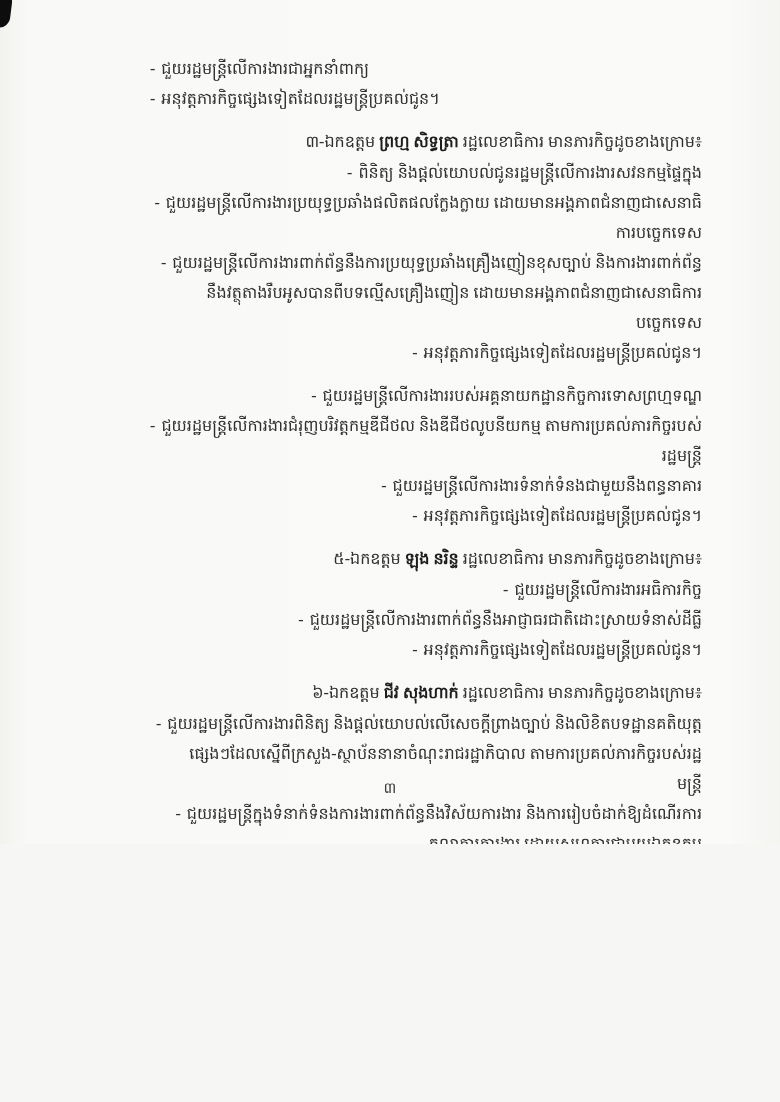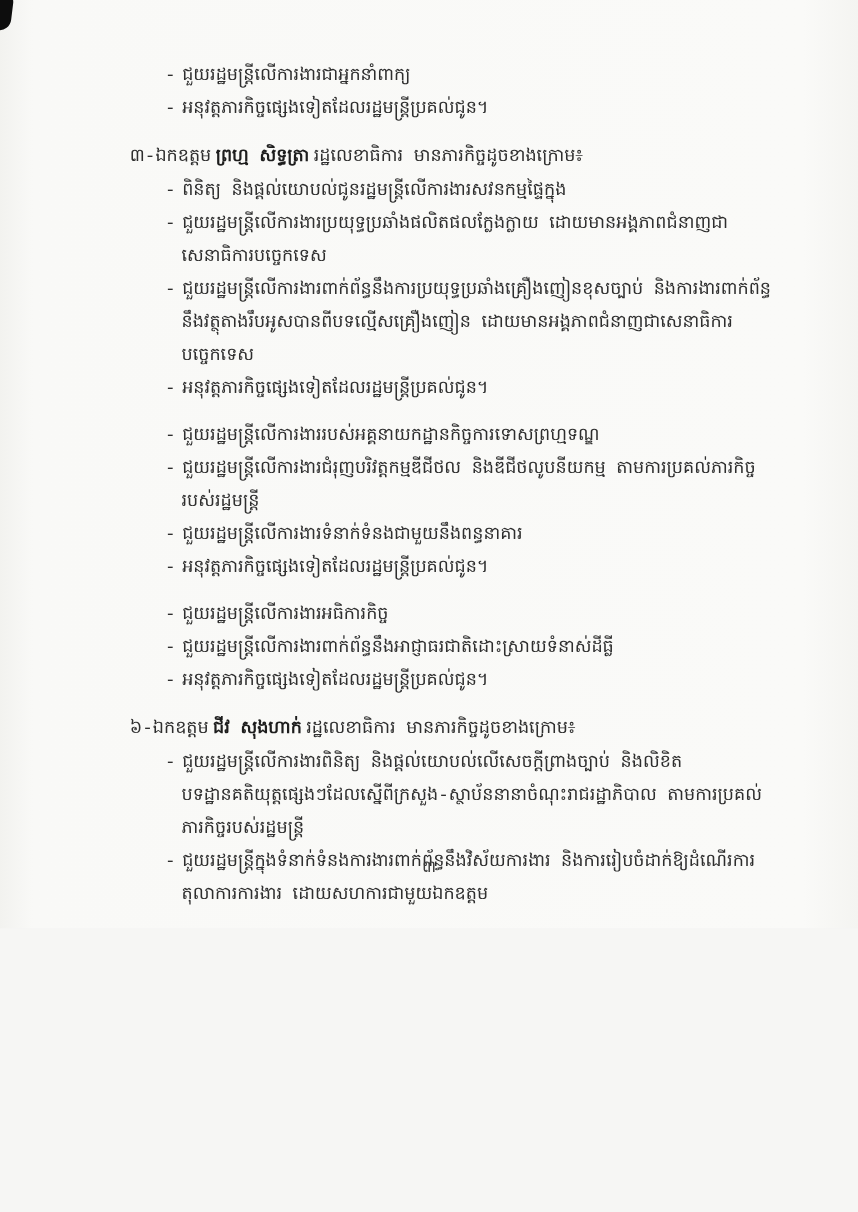--- a/index.html
+++ b/index.html
@@ -1,35 +1,35 @@
 <!DOCTYPE html>
 <html><head>
 <meta charset="utf-8">
 <style>
   html,body{margin:0;padding:0;background:#f6f6f4;}
   .page{
     position:relative;
     width:780px;height:844px;
     background:linear-gradient(90deg,#f2f2ef 0px,#f9f9f7 30px,#fafaf8 730px,#f4f4f1 780px);
     overflow:hidden;
-    font-family:Liberation Mono, monospace;
+    font-family:Liberation Serif, serif;
     color:#2e2e2e;
   }
   .content{
     position:absolute;left:118px;top:40px;width:584px;
     font-size:16px;line-height:30px;
     text-align:left;
   }
   .item{
     margin-left:32px;
     padding-left:15px;
     text-indent:-15px;
   }
   .dash{margin-right:6px;}
-  .sec{margin-top:13px;}
+  .sec{margin-top:13px;text-align:right;}
   .sec-header{margin-bottom:1px;}
   .sec-name{font-weight:700;color:#1d1d1d;margin:0 4px;}
   .b{font-weight:700;color:#1d1d1d;}
   .lead-list{margin-top:14px;}
   .page-number{
     position:absolute;left:0;right:0;bottom:44px;
     text-align:center;font-size:15px;color:#3a3a3a;
   }
   .smudge{
     position:absolute;left:-4px;top:-7px;
@@ -66,20 +66,21 @@
     </div>
 
     <div class="sec">
       <div class="item"><span class="dash">-</span><span>ជួយរដ្ឋមន្ត្រីលើការងាររបស់អគ្គនាយកដ្ឋានកិច្ចការទោសព្រហ្មទណ្ឌ</span></div>
       <div class="item"><span class="dash">-</span><span>ជួយរដ្ឋមន្ត្រីលើការងារជំរុញបរិវត្តកម្មឌីជីថល និងឌីជីថលូបនីយកម្ម តាមការប្រគល់ភារកិច្ចរបស់រដ្ឋមន្ត្រី</span></div>
       <div class="item"><span class="dash">-</span><span>ជួយរដ្ឋមន្ត្រីលើការងារទំនាក់ទំនងជាមួយនឹងពន្ធនាគារ</span></div>
       <div class="item"><span class="dash">-</span><span>អនុវត្តភារកិច្ចផ្សេងទៀតដែលរដ្ឋមន្ត្រីប្រគល់ជូន។</span></div>
     </div>
 
     <div class="sec">
+      <div class="sec-header"><span>៥-ឯកឧត្តម</span><span class="sec-name">ឡុង នរិន្ទ</span><span>រដ្ឋលេខាធិការ មានភារកិច្ចដូចខាងក្រោម៖</span></div>
       <div class="item"><span class="dash">-</span><span>ជួយរដ្ឋមន្ត្រីលើការងារអធិការកិច្ច</span></div>
       <div class="item"><span class="dash">-</span><span>ជួយរដ្ឋមន្ត្រីលើការងារពាក់ព័ន្ធនឹងអាជ្ញាធរជាតិដោះស្រាយទំនាស់ដីធ្លី</span></div>
       <div class="item"><span class="dash">-</span><span>អនុវត្តភារកិច្ចផ្សេងទៀតដែលរដ្ឋមន្ត្រីប្រគល់ជូន។</span></div>
     </div>
 
     <div class="sec">
       <div class="sec-header"><span>៦-ឯកឧត្តម</span><span class="sec-name">ជីវ សុងហាក់</span><span>រដ្ឋលេខាធិការ មានភារកិច្ចដូចខាងក្រោម៖</span></div>
       <div class="item"><span class="dash">-</span><span>ជួយរដ្ឋមន្ត្រីលើការងារពិនិត្យ និងផ្តល់យោបល់លើសេចក្តីព្រាងច្បាប់ និងលិខិតបទដ្ឋានគតិយុត្តផ្សេងៗដែលស្នើពីក្រសួង-ស្ថាប័ននានាចំណុះរាជរដ្ឋាភិបាល តាមការប្រគល់ភារកិច្ចរបស់រដ្ឋមន្ត្រី</span></div>
       <div class="item"><span class="dash">-</span><span>ជួយរដ្ឋមន្ត្រីក្នុងទំនាក់ទំនងការងារពាក់ព័ន្ធនឹងវិស័យការងារ និងការរៀបចំដាក់ឱ្យដំណើរការតុលាការការងារ ដោយសហការជាមួយឯកឧត្តម </span></div>
     </div>

